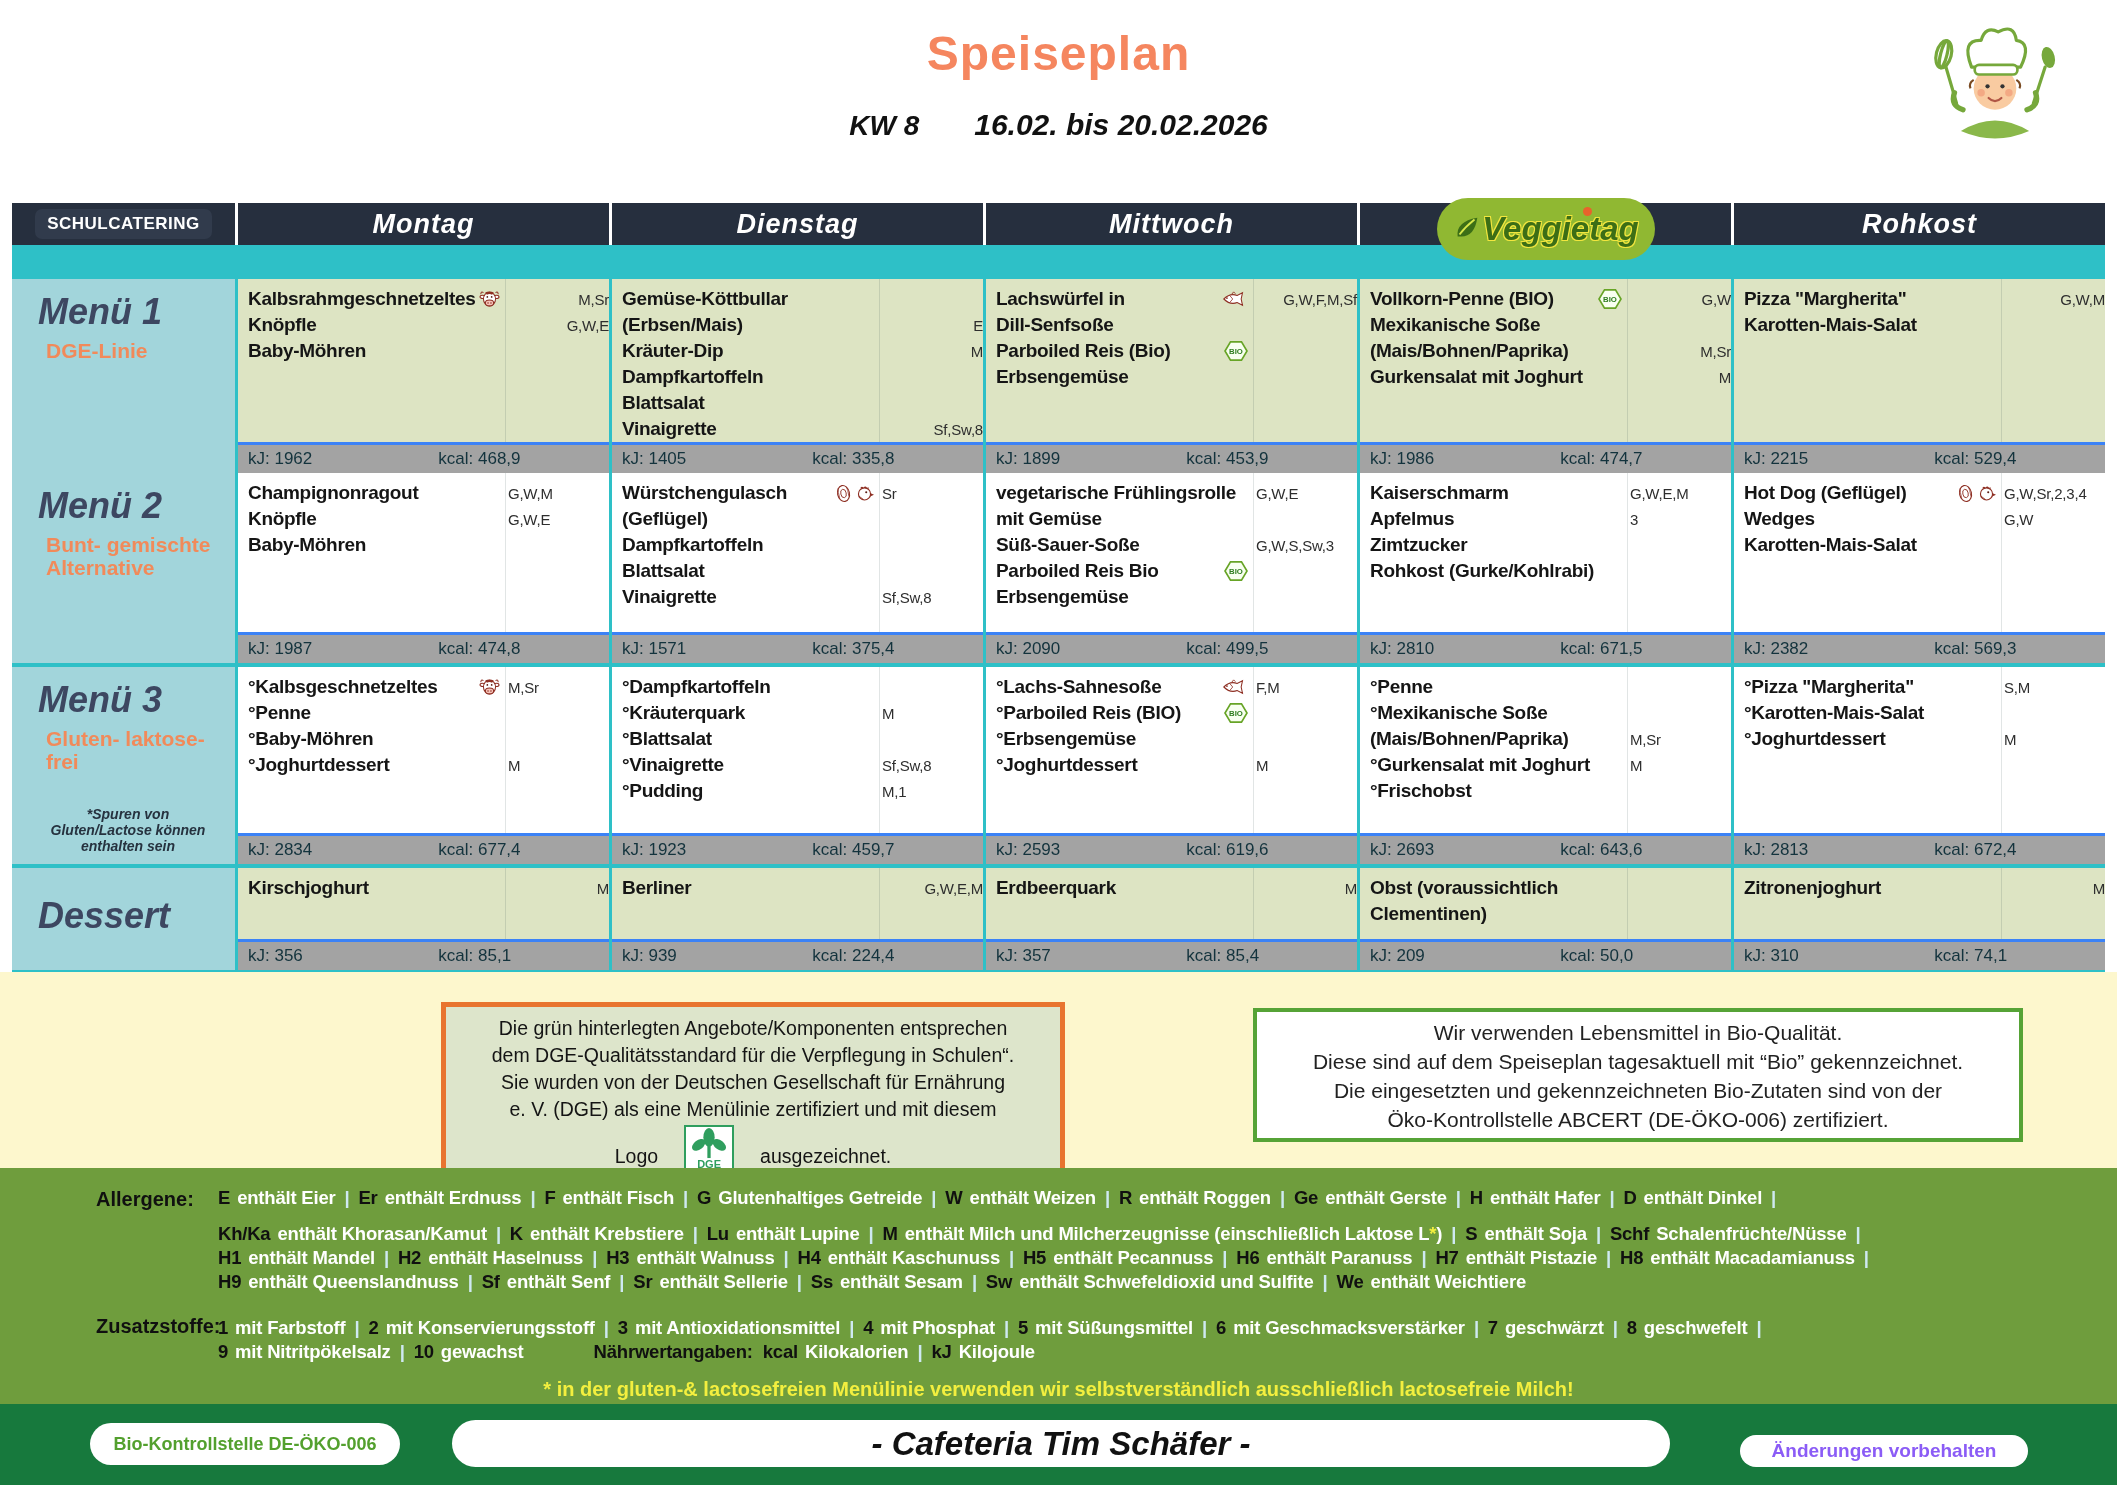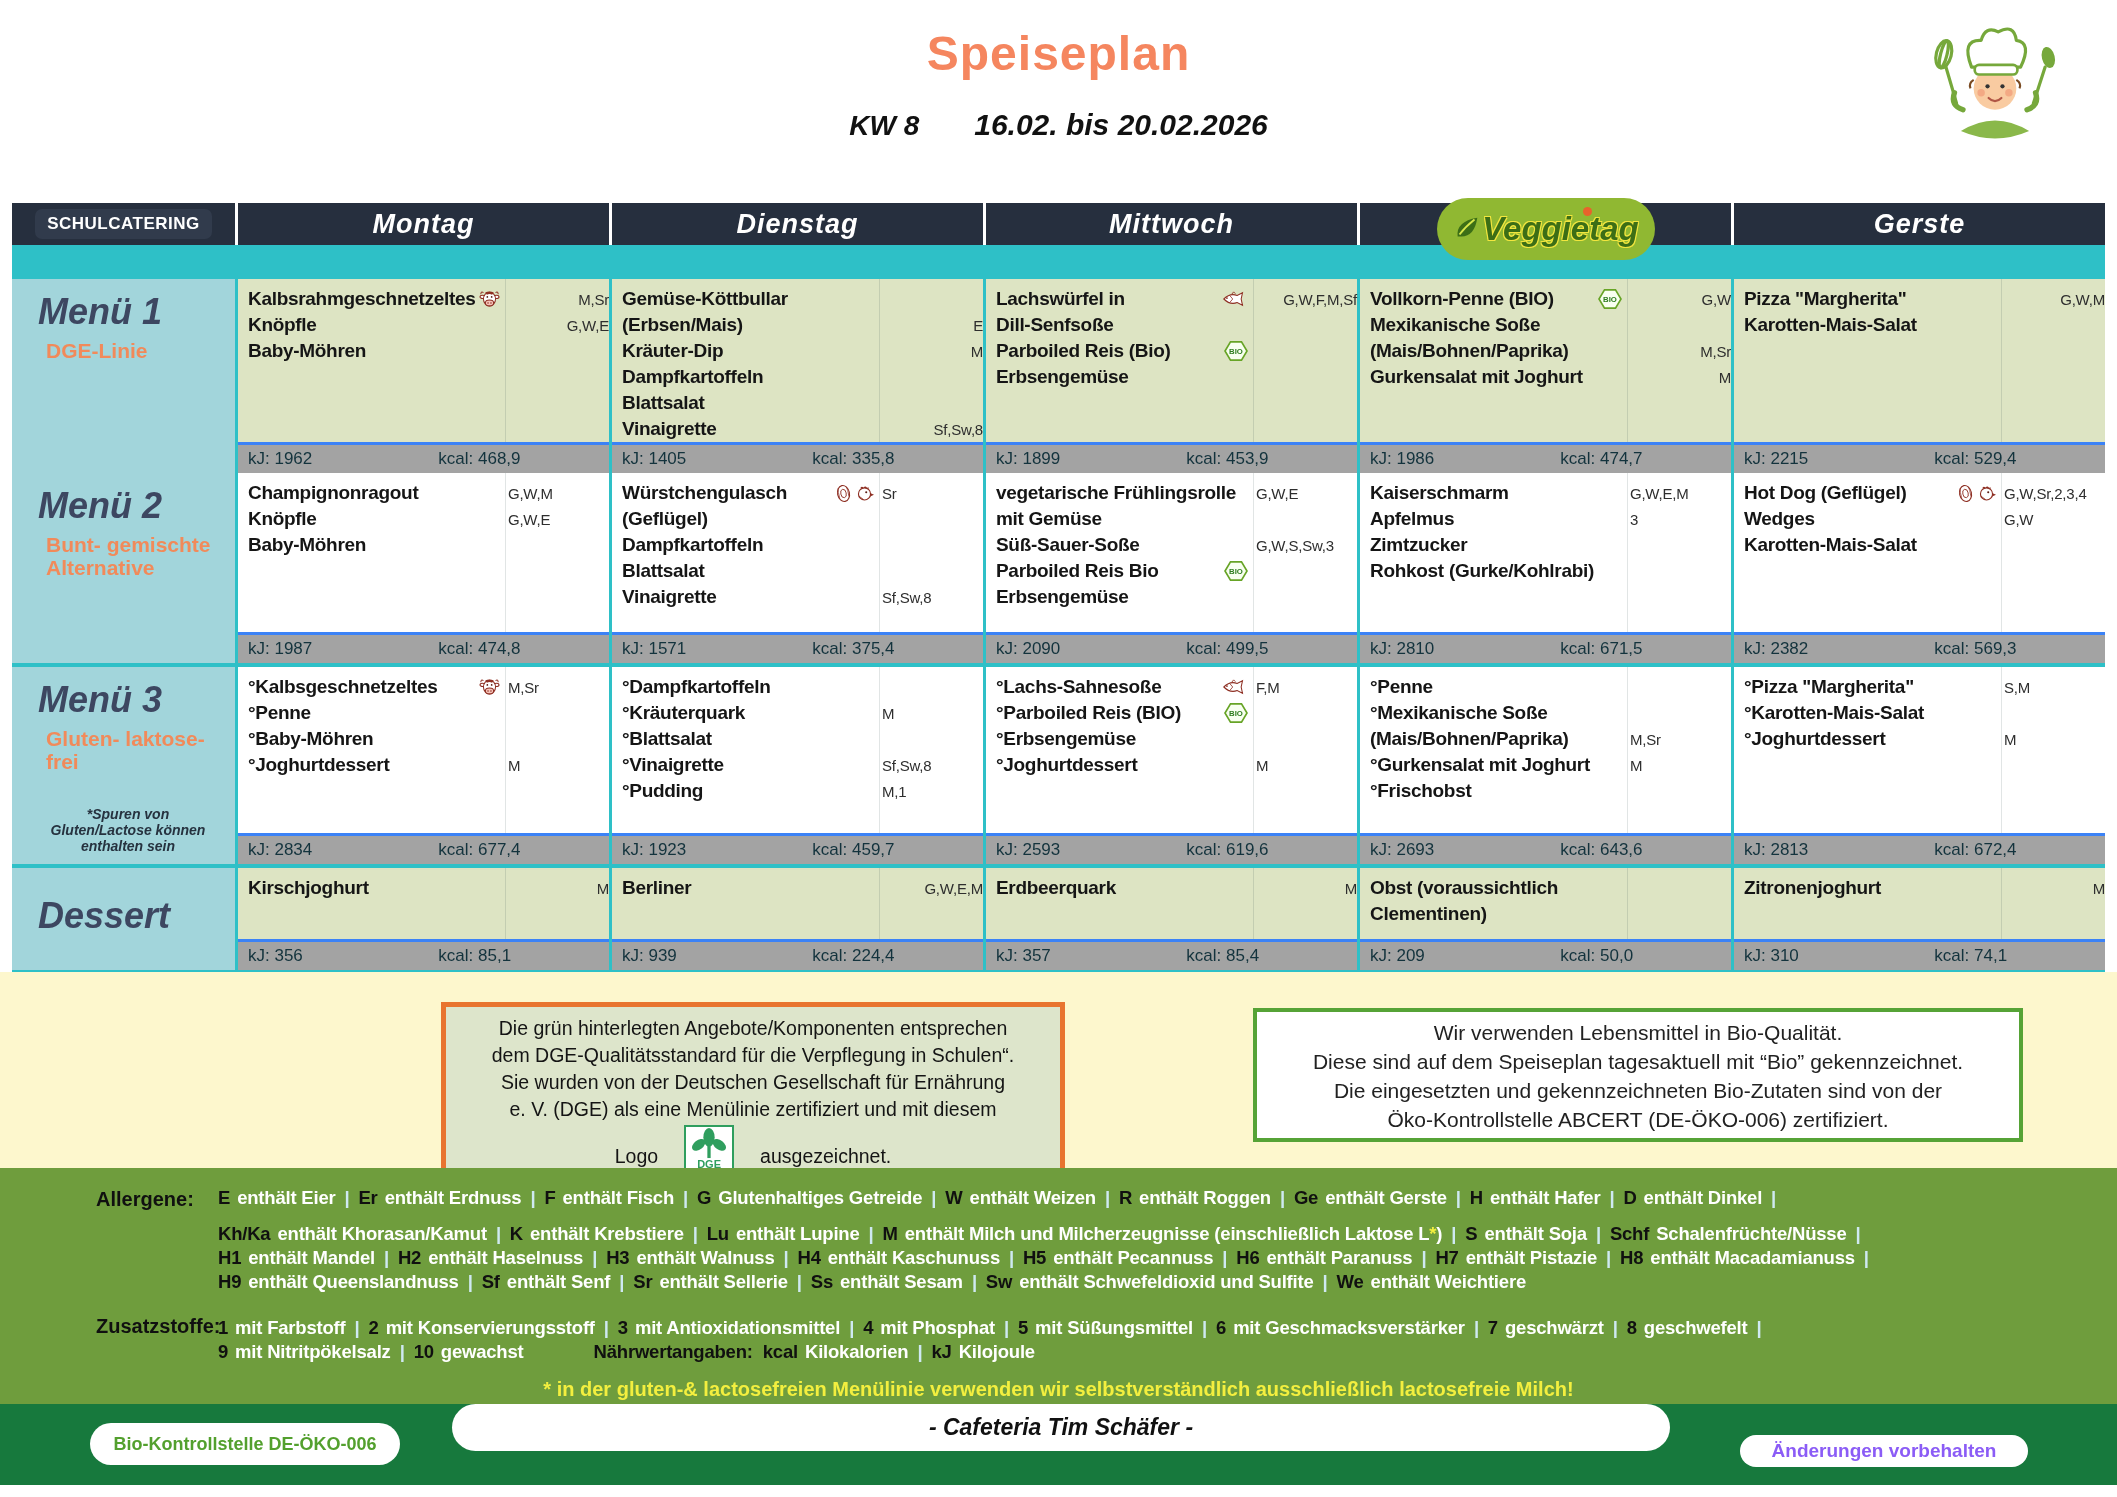--- a/index.html
+++ b/index.html
@@ -69,21 +69,21 @@
   .lg-s{color:#cfe9f2;margin:0 9px;}
   .lg-star{color:#f3ef3f;}
   .lg-gap{display:inline-block;width:70px;}
   #additive-rows{margin-top:22px;}
   #legend-note{margin-top:14px;text-align:center;font-size:20px;font-weight:bold;color:#f3ef3f;margin-left:-178px;}
 
   
   #footer-bar{position:absolute;left:0;right:0;top:1404px;height:81px;background:#17793d;}
   .pill{position:absolute;background:#ffffff;border-radius:24px;display:flex;align-items:center;justify-content:center;}
   #pill-bio{left:90px;top:19px;width:310px;height:42px;font-size:18px;font-weight:bold;color:#53a02e;}
-  #pill-cafeteria{left:452px;top:0;width:1218px;height:47px;font-size:23px;color:#111;}
+  #pill-cafeteria{left:452px;top:16px;width:1218px;height:47px;font-size:33px;color:#111;}
   #pill-changes{left:1740px;top:19px;width:288px;height:32px;font-size:19px;font-weight:bold;color:#8b5cf6;margin-top:12px;}
 </style>
 </head>
 <body>
 
 <div id="page-title">Speiseplan</div>
 <div id="kw-line" class="hand">
   <span class="kw">KW 8</span><span>16.02. bis 20.02.2026</span>
 </div>
 <svg id="chef-logo" viewBox="0 0 120 120">
@@ -128,21 +128,21 @@
         <div id="veggie-pill">
           <span><svg viewBox="0 0 32 32" width="30" height="30">
               <path d="M6 26 Q4 10 27 6 Q24 26 10 26 Z" fill="#3c6e16"></path>
               <path d="M8 24 Q14 16 24 8" stroke="#d8e84a" stroke-width="2" fill="none"></path>
             </svg></span>
           <span class="vtxt">Veggietag</span>
           <span id="veggie-dot"></span>
         </div>
       </div>
       <div class="day-head">
-        <span class="day-label hand">Gerste</span>
+        <span class="day-label hand">Rohkost</span>
       </div>
     </div>
   <div id="table-body">
     <div id="teal-stripe"></div>
 
   <div class="grid-row" style="height: 190px;">
         <div class="label-cell">
           <div class="row-title hand">Menü 1</div>
           <div class="row-sub">DGE-Linie</div>
         </div>

